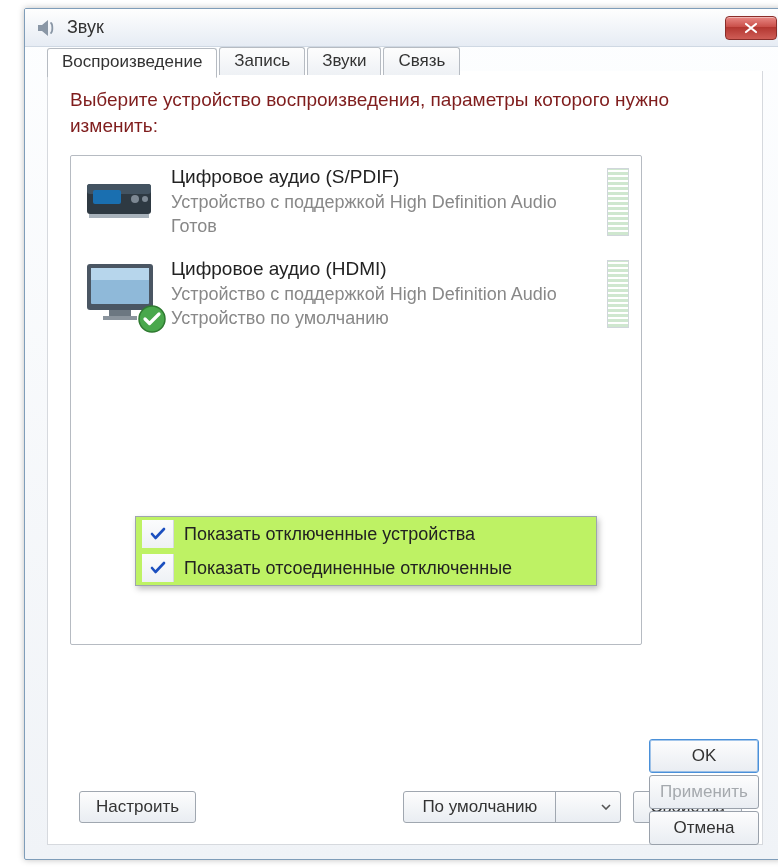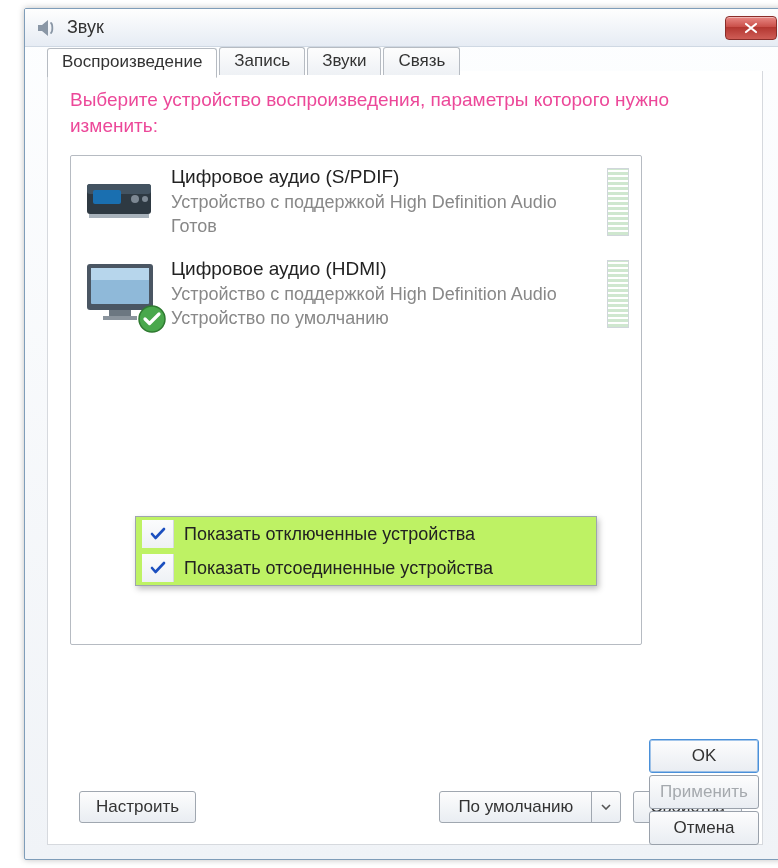--- a/index.html
+++ b/index.html
@@ -90,21 +90,21 @@
     border-bottom: 1px solid #fff;
     z-index: 3;
   }
 
   .instruction {
     position: absolute;
     left: 22px; top: 16px;
     width: 672px;
     font-size: 19px;
     line-height: 26px;
-    color: #ec4899;
+    color: #7f1d1d;
   }
 
   .device-list {
     position: absolute;
     left: 22px; top: 84px;
     width: 572px; height: 490px;
     border: 1px solid #b6bbc2;
     background: #fff;
     border-radius: 2px;
     overflow: visible;
@@ -185,20 +185,21 @@
     border-radius: 3px;
     cursor: pointer;
     color: #333;
     display: inline-flex;
     align-items: center;
     justify-content: center;
   }
   .btn.split {
     padding: 0;
     display: inline-flex;
+    gap: 36px;
   }
   .btn.split .split-label {
     padding: 0 18px;
     border-right: 1px solid #a0a7b0;
     height: 100%;
     display: flex; align-items: center;
   }
   .btn.split .split-arrow {
     width: 28px; height: 100%;
     display: flex; align-items: center; justify-content: center;
@@ -315,21 +316,21 @@
               </svg>
           </span>
           <span>Показать отключенные устройства</span>
         </div>
         <div class="menu-item">
           <span class="check-col">
             <svg width="18" height="18" viewBox="0 0 18 18">
                 <path d="M3 9l3.5 4L15 4" stroke="#1b4fbf" stroke-width="2.6" fill="none" stroke-linecap="round" stroke-linejoin="round"></path>
               </svg>
           </span>
-          <span>Показать отсоединенные устройства</span>
+          <span>Показать отсоединенные отключенные</span>
         </div>
       </div>
 
     </div>
 
     <div class="bottom-row">
       <button class="btn">
           <span>Настроить</span>
         </button>
       <span class="spacer"></span>

